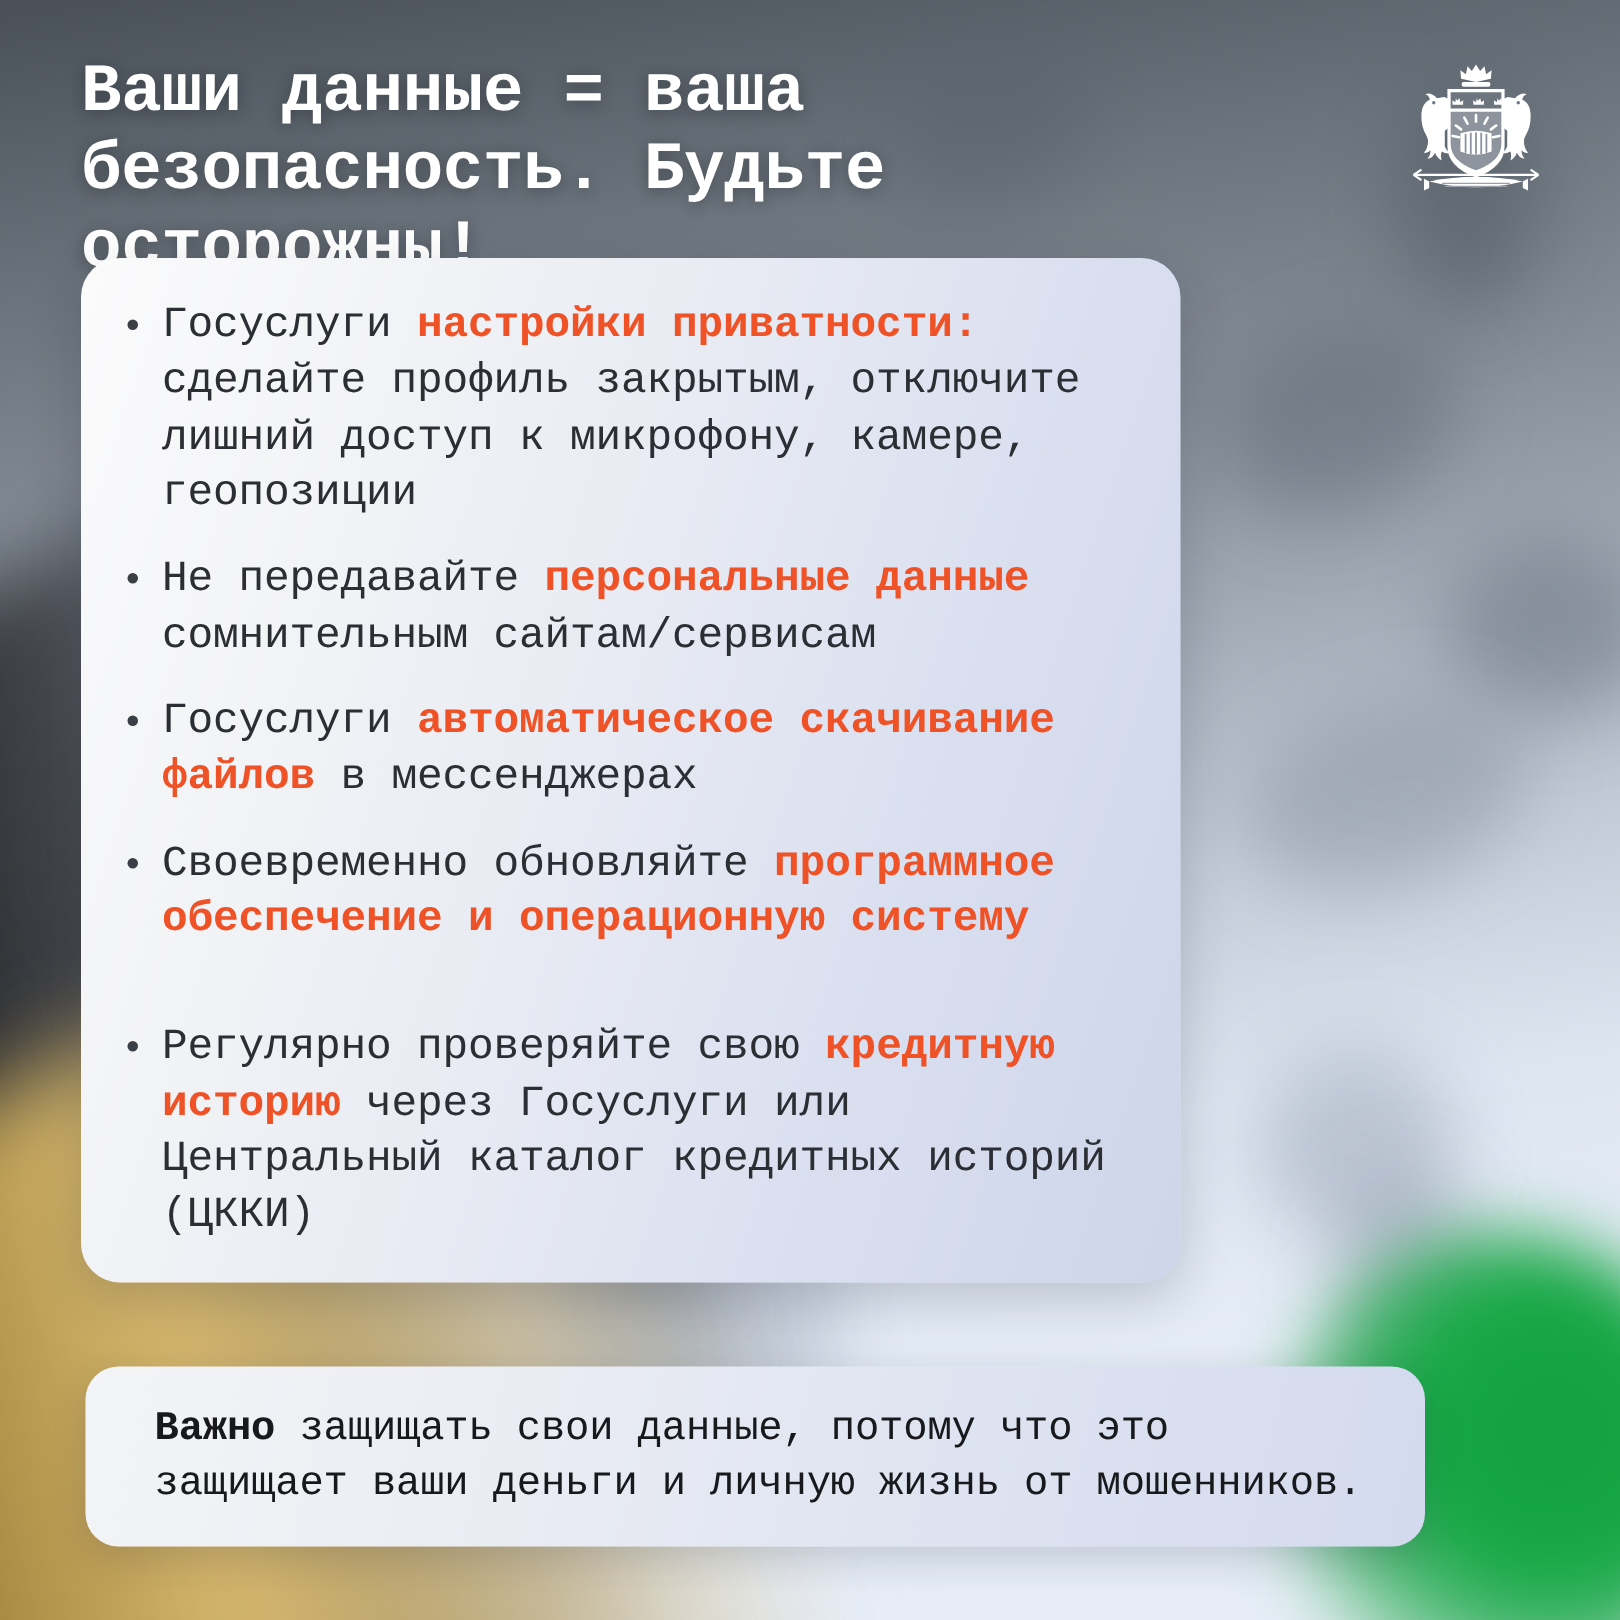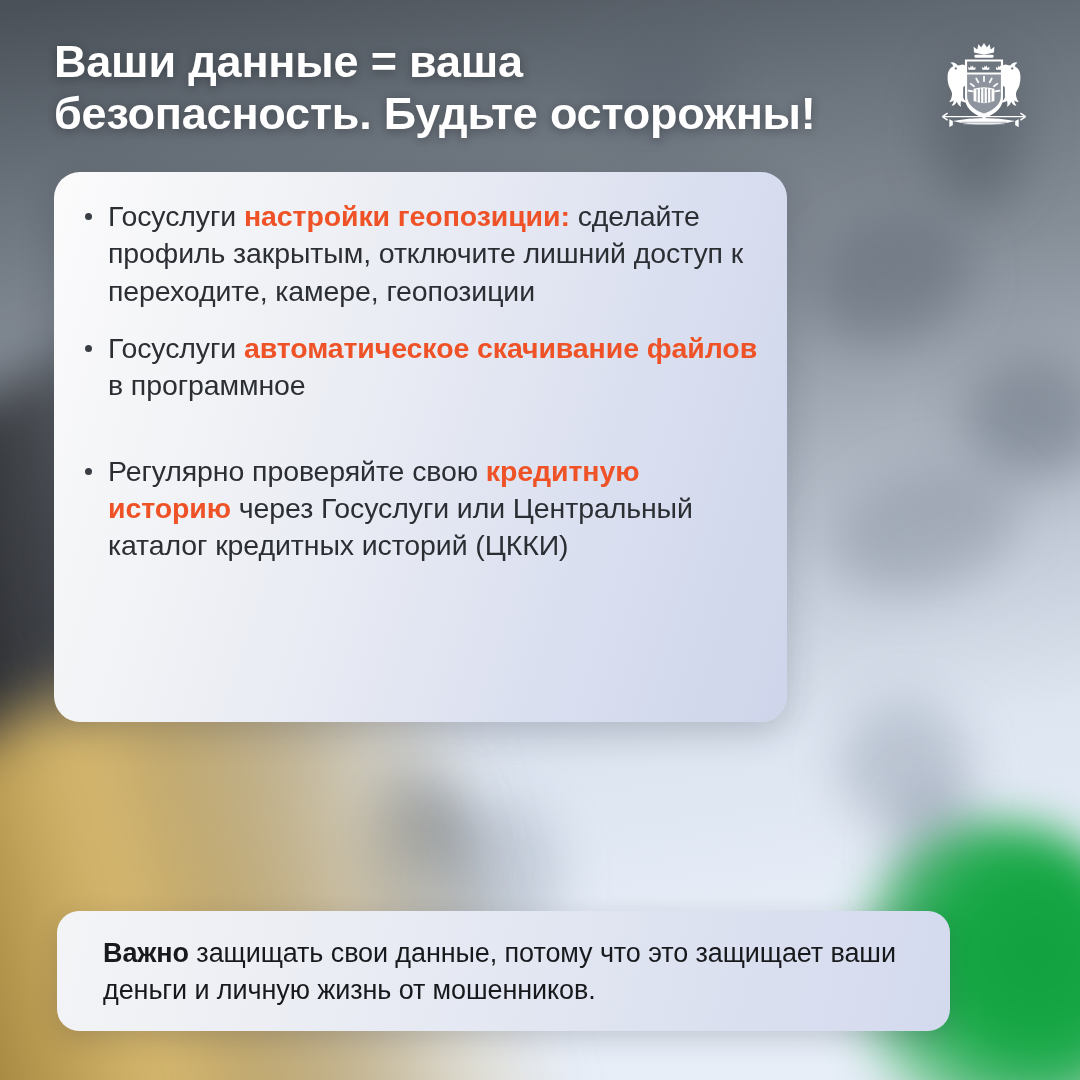--- a/index.html
+++ b/index.html
@@ -6,21 +6,21 @@
   html, body {
     margin: 0;
     padding: 0;
     background: #222;
   }
   .poster {
     position: relative;
     width: 1080px;
     height: 1080px;
     overflow: hidden;
-    font-family: Liberation Sans, sans-serif;
+    font-family: Liberation Mono, monospace;
     background: #15803d;
   }
 
   
   .bg-layer {
     position: absolute;
     inset: 0;
     overflow: hidden;
   }
   .bg-base {
@@ -280,22 +280,24 @@
         <g stroke="#99a0a9" stroke-width="0.9">
           <line x1="34" y1="99.5" x2="86" y2="99.5"></line>
           <line x1="36" y1="101.8" x2="84" y2="101.8"></line>
         </g>
       </g>
     </svg>
   </div>
 
   <div class="tips-card">
     <ul class="tips" id="tips-list">
-        <li><span class="dot"></span><span>Госуслуги </span><span class="hl">настройки геопозиции:</span><span> сделайте профиль закрытым, отключите лишний доступ к переходите, камере, геопозиции</span></li>
-        <li><span class="dot"></span><span>Госуслуги </span><span class="hl">автоматическое скачивание файлов</span><span> в программное</span></li>
+        <li><span class="dot"></span><span>Госуслуги </span><span class="hl">настройки приватности:</span><span> сделайте профиль закрытым, отключите лишний доступ к микрофону, камере, геопозиции</span></li>
+        <li><span class="dot"></span><span>Не передавайте </span><span class="hl">персональные данные</span><span> сомнительным сайтам/сервисам</span></li>
+        <li><span class="dot"></span><span>Госуслуги </span><span class="hl">автоматическое скачивание файлов</span><span> в мессенджерах</span></li>
+        <li><span class="dot"></span><span>Своевременно обновляйте </span><span class="hl">программное обеспечение и операционную систему</span></li>
         <li><span class="dot"></span><span>Регулярно проверяйте свою </span><span class="hl">кредитную историю</span><span> через Госуслуги или Центральный каталог кредитных историй (ЦККИ)</span></li>
       </ul>
   </div>
 
   <div class="note-card">
     <div class="note-text" id="note-text"><b>Важно</b><span> защищать свои данные, потому что это защищает ваши деньги и личную жизнь от мошенников.</span></div>
   </div>
 
 </div>
 

